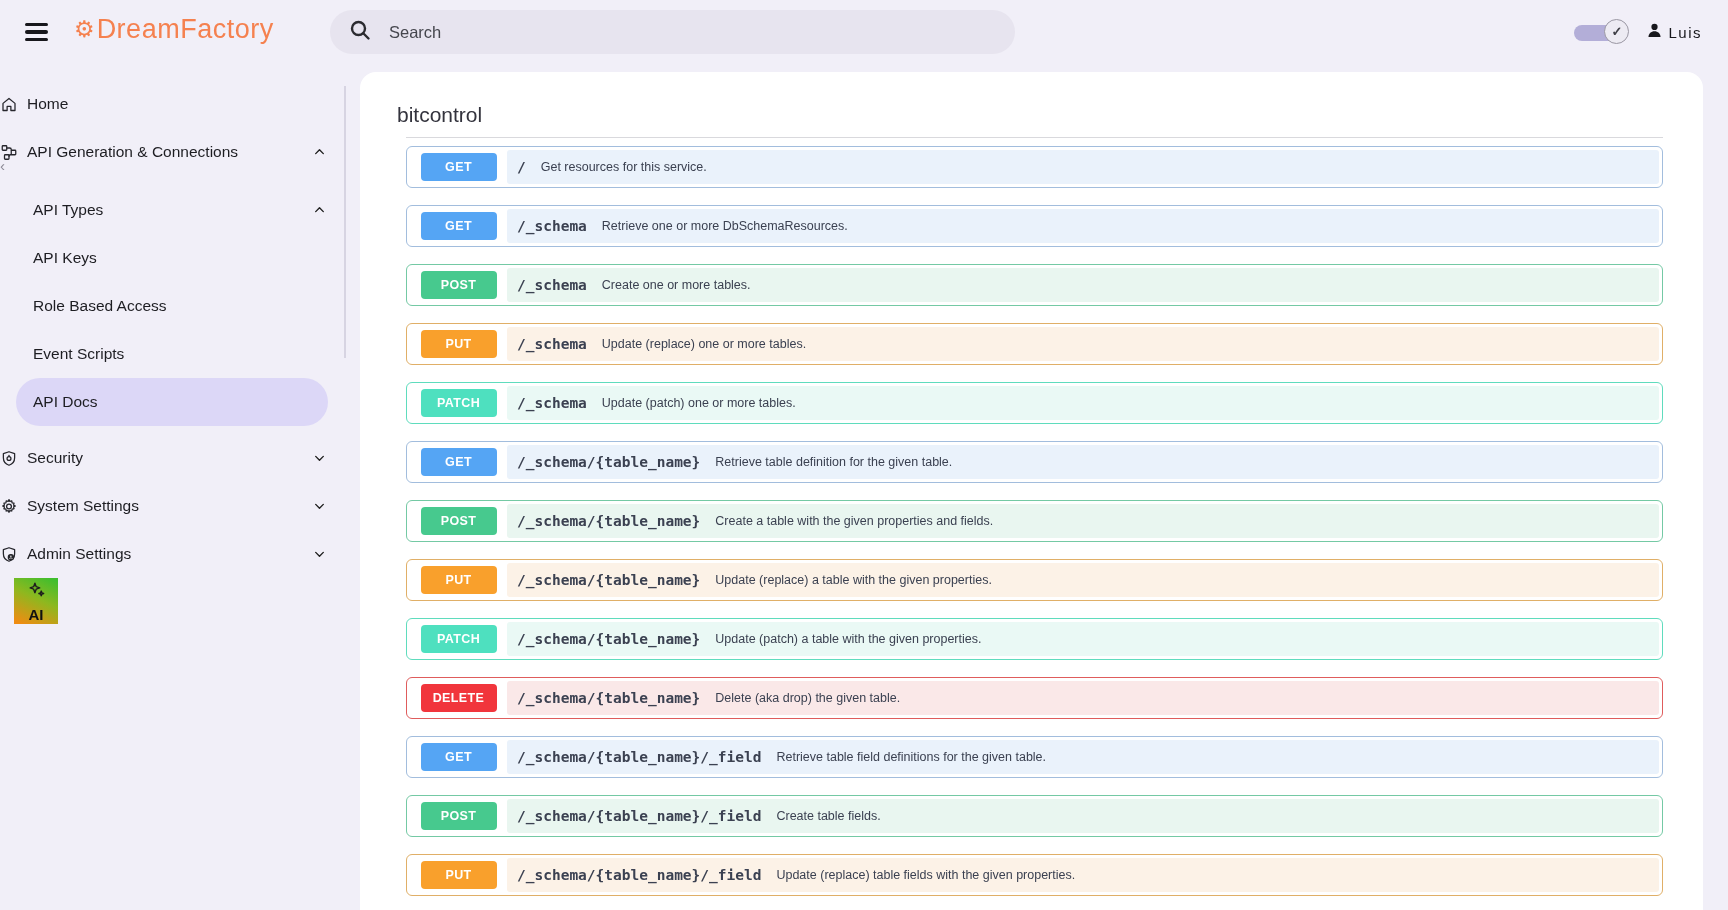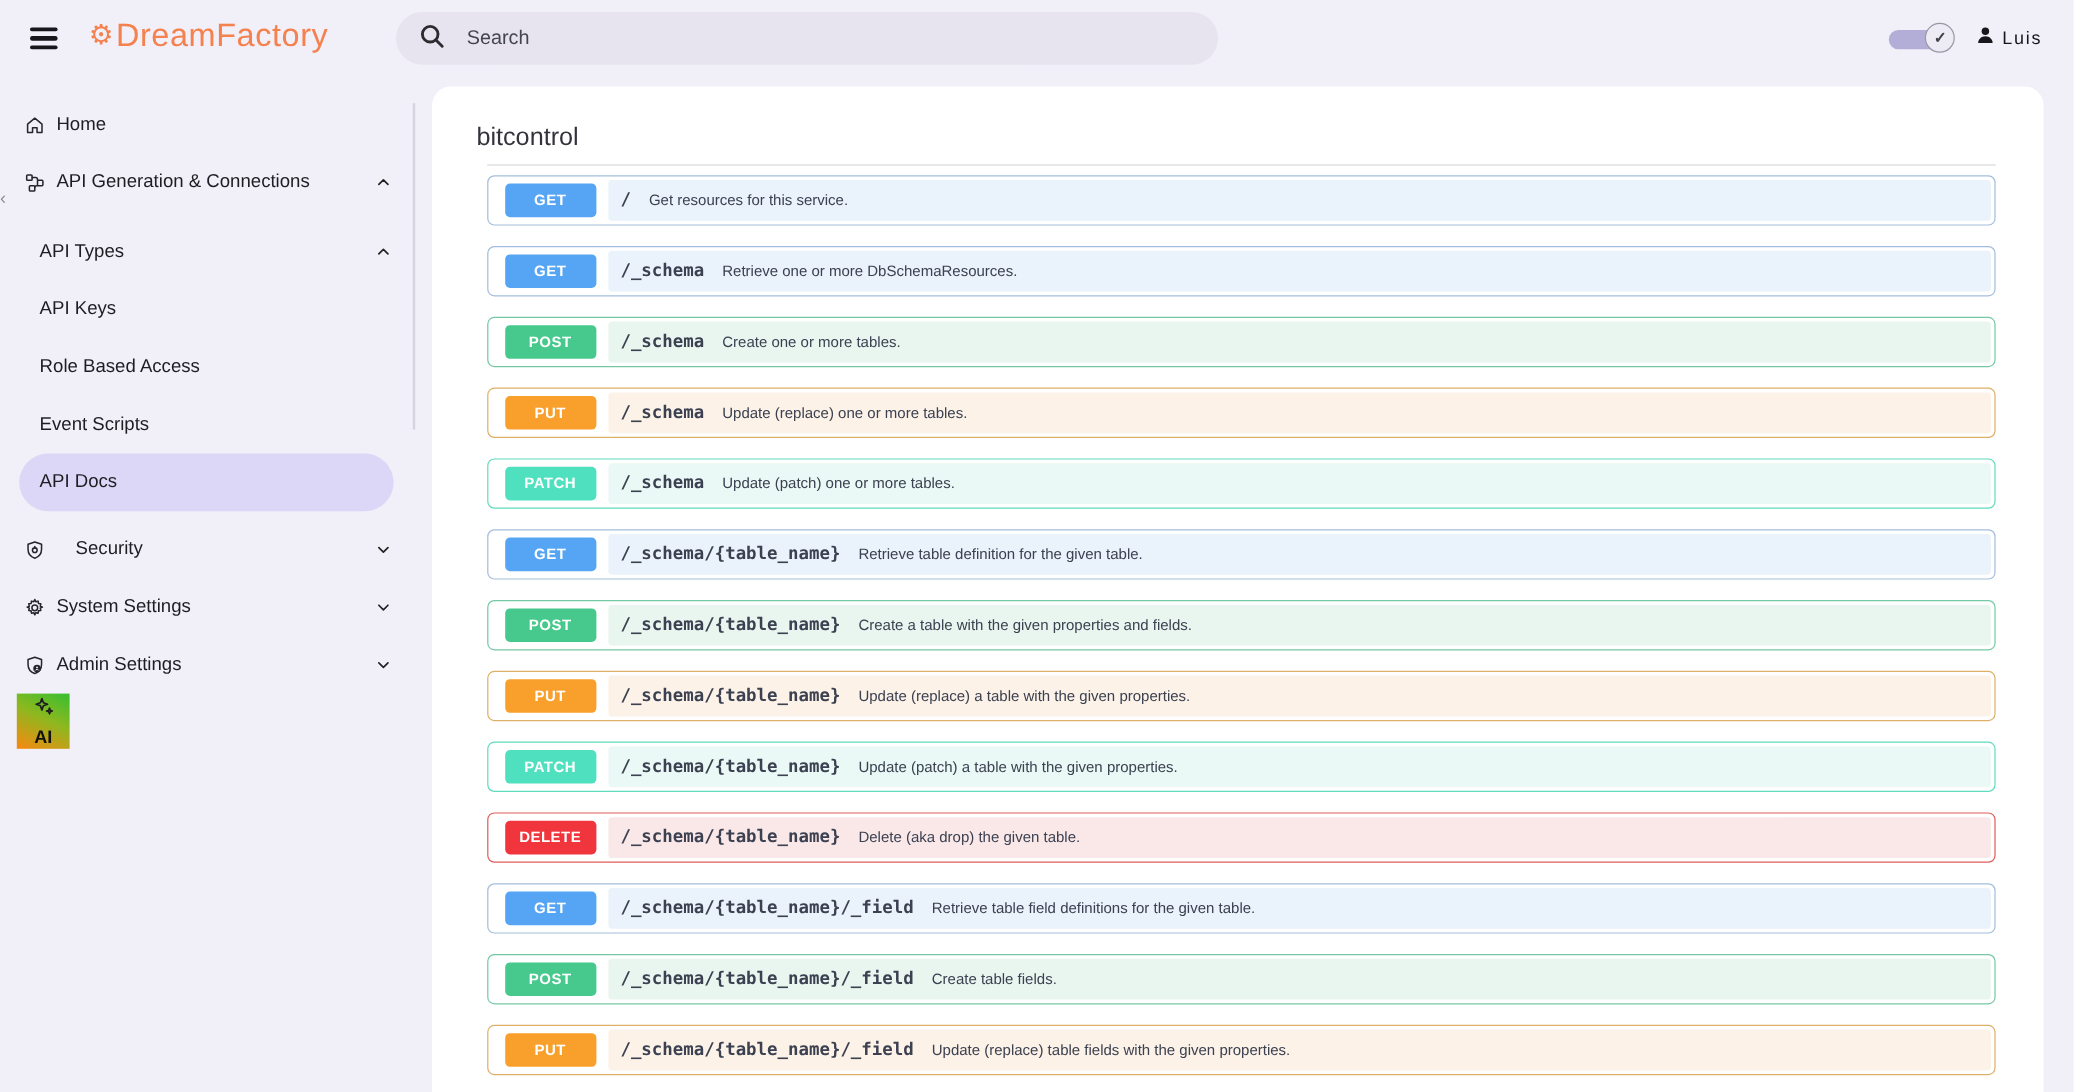--- a/index.html
+++ b/index.html
@@ -19,25 +19,25 @@
   .searchbar input::placeholder { color:#45464d; opacity:1; }
   .top-right { position:absolute; right:26px; top:0; height:64px; display:flex; align-items:center; }
   .toggle { position:relative; width:66px; height:28px; margin-right:6px; cursor:pointer; }
   .toggle .track { position:absolute; left:0; top:7px; width:46px; height:16px; background:#b3aed8; border-radius:8px; }
   .toggle .knob { position:absolute; left:30px; top:1px; width:25px; height:25px; background:#edebf3; border:1.5px solid #9a97a3; border-radius:50%; display:flex; align-items:center; justify-content:center; font-size:13px; font-weight:bold; color:#3f3f46; }
   .user { display:flex; align-items:center; gap:5px; }
   .user .name { font-size:15px; font-weight:500; letter-spacing:1.5px; color:#17171c; }
 
   
   .sidebar { position:absolute; left:0; top:64px; width:360px; height:846px; padding-top:16px; }
-  .s-item { position:relative; height:48px; display:flex; align-items:center; padding-left:20px; cursor:pointer; font-size:15.5px; }
+  .s-item { position:relative; height:48px; display:flex; align-items:center; cursor:pointer; font-size:15.5px; }
   .s-item .s-icon { width:18px; height:18px; margin-right:9px; display:flex; align-items:center; justify-content:center; }
   .s-item.sub { padding-left:33px; }
   .s-item.gap { margin-top:10px; }
-  .s-item.gap2 { margin-top:8px;gap:16px; }
+  .s-item.gap2 { margin-top:8px; }
   .s-item.active { margin-left:16px; width:312px; padding-left:17px; background:#dcd7f7; border-radius:24px; }
   .s-chev { position:absolute; right:34px; top:50%; transform:translateY(-50%); display:flex; }
   .ai-box { margin:0 0 0 14px; width:44px; height:46px; background:linear-gradient(205deg, #3fbe2e 5%, #8db81f 45%, #ef8c12 95%); display:flex; align-items:center; justify-content:center; gap:3px; cursor:pointer;flex-direction:column; }
   .ai-box .ai-label { font-weight:bold; font-size:15px; color:#111; }
   .side-scrollline { position:absolute; left:344px; top:86px; width:1.5px; height:272px; background:#d7d4e2; }
   .edge-collapse { position:absolute; left:0px; top:158px; font-size:15px; color:#8c8a96; cursor:pointer; line-height:1; }
 
   
   .panel { position:absolute; left:360px; top:72px; width:1343px; height:838px; background:#ffffff; border-radius:16px 16px 0 0; overflow:hidden; }
   .page-title { position:absolute; left:37px; top:31px; font-size:21px; font-weight:400; color:#33333d; }

